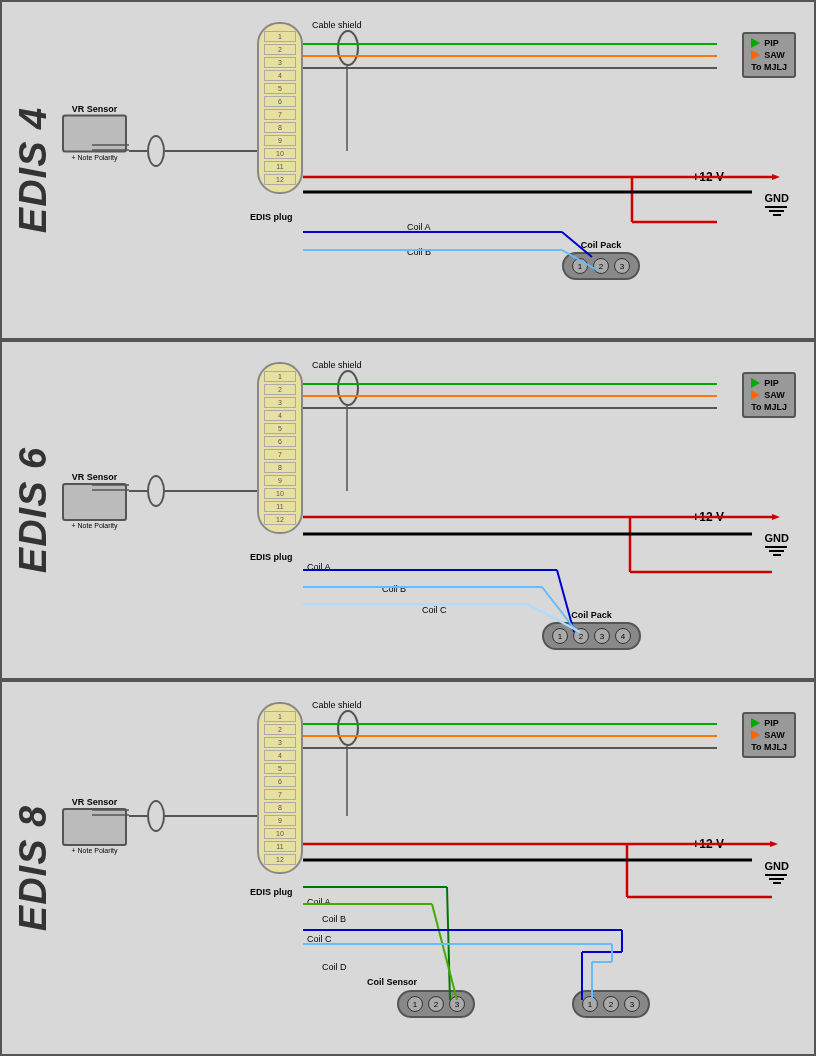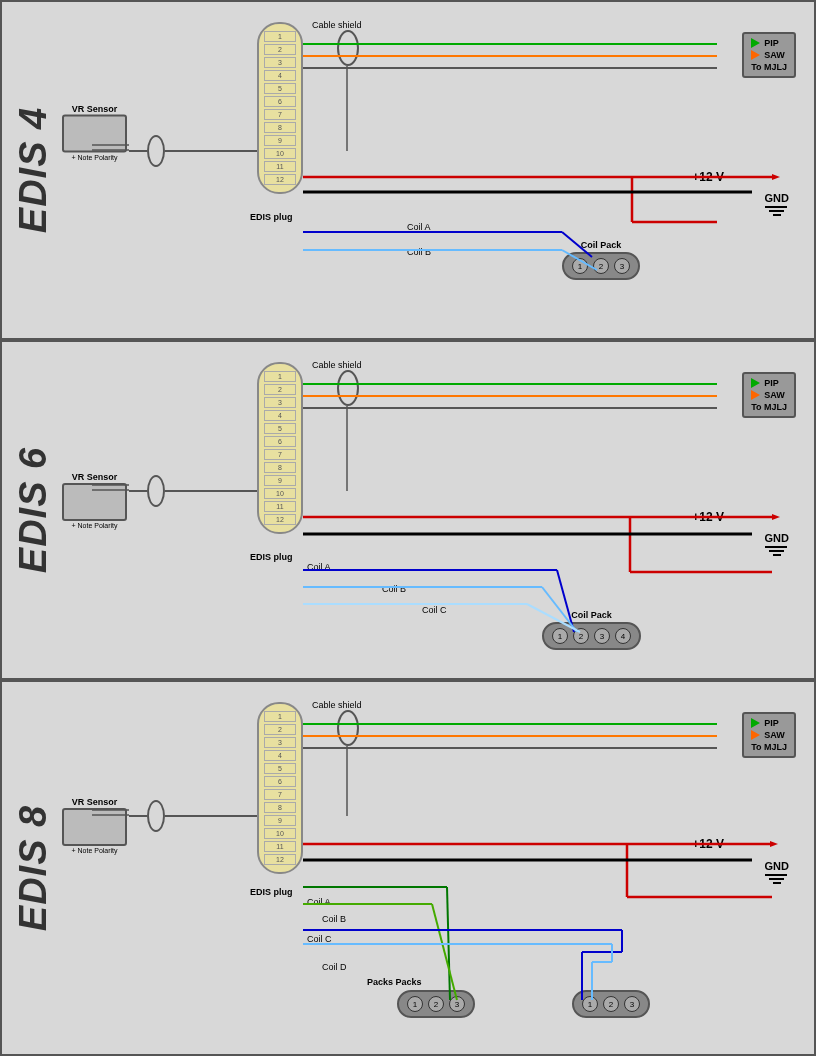--- a/index.html
+++ b/index.html
@@ -307,21 +307,21 @@
       <div style="width:22px; height:2px; background:#000;"></div>
       <div style="width:15px; height:2px; background:#000; margin:2px auto 0;"></div>
       <div style="width:8px; height:2px; background:#000; margin:2px auto 0;"></div>
     </div>
 
     <div style="position:absolute; left:305px; top:215px; font-size:9px;">Coil A</div>
     <div style="position:absolute; left:320px; top:232px; font-size:9px;">Coil B</div>
     <div style="position:absolute; left:305px; top:252px; font-size:9px;">Coil C</div>
     <div style="position:absolute; left:320px; top:280px; font-size:9px;">Coil D</div>
 
-    <div style="position:absolute; left:365px; top:295px; font-size:9px; font-weight:bold;">Packs Packs</div>
+    <div style="position:absolute; left:365px; top:295px; font-size:9px; font-weight:bold;">Coil Sensor</div>
 
     <div style="position:absolute; left:395px; top:308px;">
       <div style="background:#888; border:2px solid #555; border-radius:15px; display:flex; align-items:center; padding:4px 8px; gap:5px;">
         <div style="width:16px;height:16px;border:1px solid #333;border-radius:50%;background:#aaa;display:flex;align-items:center;justify-content:center;font-size:8px;">1</div>
         <div style="width:16px;height:16px;border:1px solid #333;border-radius:50%;background:#aaa;display:flex;align-items:center;justify-content:center;font-size:8px;">2</div>
         <div style="width:16px;height:16px;border:1px solid #333;border-radius:50%;background:#aaa;display:flex;align-items:center;justify-content:center;font-size:8px;">3</div>
       </div>
     </div>
 
     <div style="position:absolute; left:570px; top:308px;">

